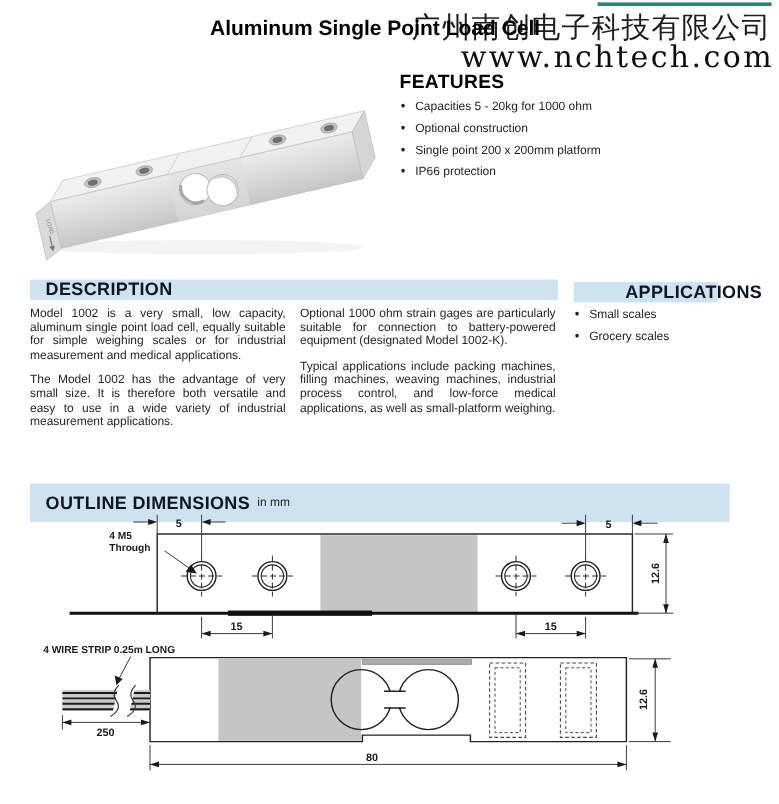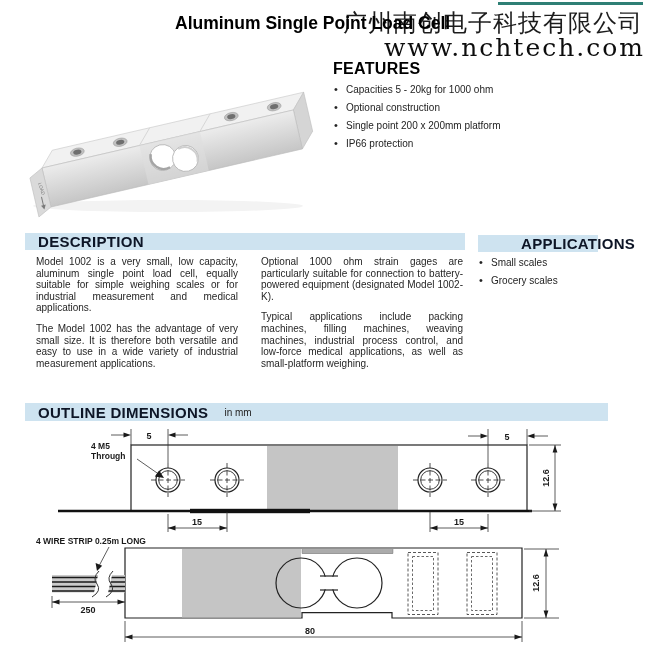--- a/index.html
+++ b/index.html
@@ -17,27 +17,27 @@
   .photo{position:absolute;left:8px;top:56px;width:315px;height:162px;}
   
   .features{position:absolute;left:333px;top:60px;width:305px;}
   .features h3{margin:0 0 6px 0;font-size:16px;letter-spacing:.3px;color:#000;}
   ul.plain{list-style:none;margin:0;padding:0;}
   ul.plain li{position:relative;padding-left:13px;font-size:10px;color:#232323;margin-bottom:7px;}
   ul.plain li::before{content:"•";position:absolute;left:1px;top:-1px;font-size:11px;color:#232323;}
   
   .bar{position:absolute;height:17px;background:#cee3f0;display:flex;align-items:center;padding-left:13px;box-sizing:border-box;}
   .bar .bar-title{font-size:15px;font-weight:bold;color:#0d1526;letter-spacing:.3px;}
-  .bar .bar-note{font-size:10px;font-weight:normal;color:#222;margin-left:16px;}
+  .bar .bar-note{font-size:10px;font-weight:normal;color:#222;margin-left:6px;}
   .bar-desc{left:25px;top:233px;width:440px;}
   .bar-apps{left:478px;top:235px;width:120px;padding-left:43px;}
-  .bar-outline{left:25px;top:403px;width:583px;height:18px;}
+  .bar-outline{left:25px;top:403px;width:583px;height:32px;}
   
   .col{position:absolute;top:256px;width:213px;font-size:10px;line-height:11.6px;text-align:justify;color:#262626;}
-  .col p{margin:0 0 9px 11px;}
+  .col p{margin:0 0 9px 0;}
   .col1{left:25px;}
   .col2{left:250px;}
   .apps{position:absolute;left:478px;top:257px;width:150px;}
   
   .drawing{position:absolute;left:0;top:425px;width:649px;height:245px;}
   .dim{font:bold 9px "Liberation Sans",sans-serif;fill:#1a1a1a;}
   .note{font:bold 8.5px "Liberation Sans",sans-serif;fill:#1a1a1a;}
   .dline{stroke:#333;stroke-width:0.8;}
   .oline{stroke:#222;stroke-width:1.2;fill:none;}
   .arr{fill:#1a1a1a;stroke:none;}

